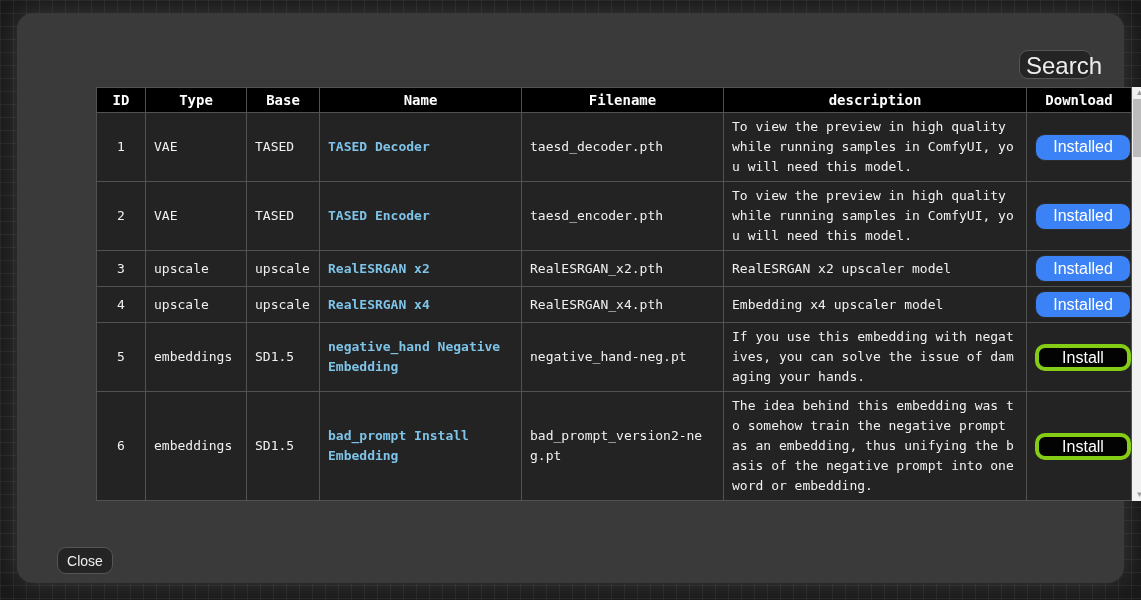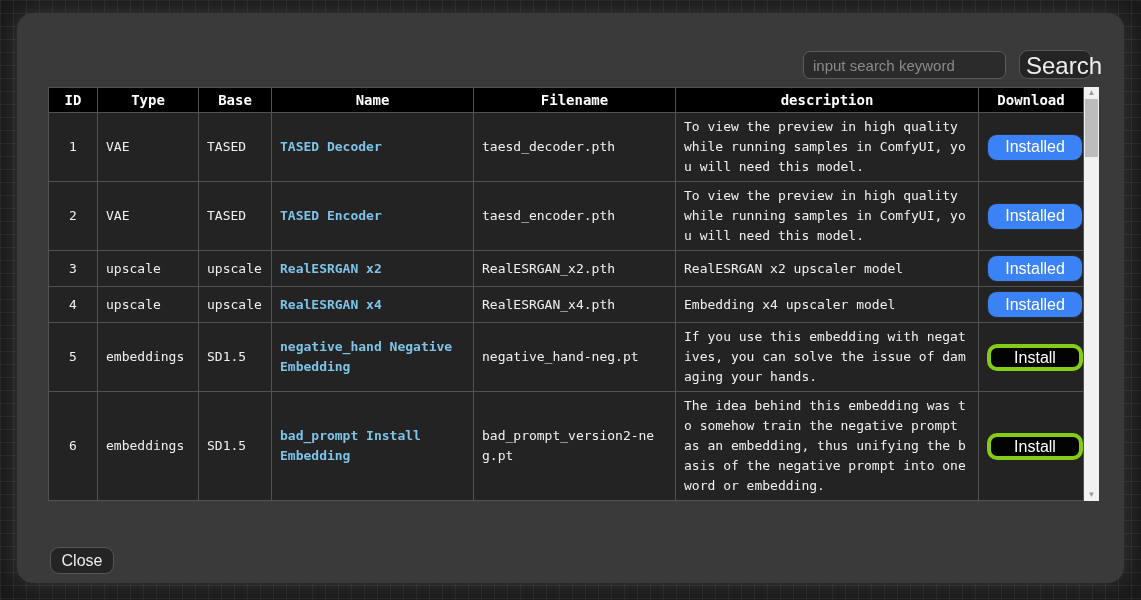--- a/index.html
+++ b/index.html
@@ -26,27 +26,27 @@
   }
   .search-input::placeholder{color:#8a8a8a;}
   .btn{
     background:#242424;border:1px solid #555;border-radius:9px;color:#eee;
     font-family:"Liberation Sans", sans-serif;cursor:pointer;
   }
   .search-btn{
     position:absolute;left:1002px;top:37px;width:73px;height:29px;font-size:24px;
   }
   .close-btn{
-    position:absolute;left:33px;top:534px;width:64px;height:27px;font-size:16px;
+    position:absolute;left:40px;top:534px;width:56px;height:27px;font-size:14px;
   }
   
   .table-wrap{position:absolute;left:31px;top:74px;display:flex;}
   table.models{
     border-collapse:collapse;table-layout:fixed;width:1035px;
-    font-family:"DejaVu Sans Mono", monospace;font-size:13px;color:#f0f0f0;
+    font-family:"DejaVu Sans Mono", monospace;font-size:13px;color:#f0f0f0;margin-left:48px;
   }
   table.models th{
     background:#000;color:#fff;font-weight:bold;font-size:14px;
     border:1px solid #525252;padding:2px 4px;height:20px;
   }
   table.models td{
     background:#232323;border:1px solid #525252;padding:4px 8px;
     line-height:20px;vertical-align:middle;
   }
   td.c-id{text-align:center;}
@@ -75,21 +75,20 @@
   .sb-thumb{
     position:absolute;left:1px;top:12px;width:13px;height:58px;
     background:#bcbcbc;cursor:pointer;
   }
 </style>
 </head>
 <body>
 
 <div class="dialog">
 
-  <input class="search-input" type="text" placeholder="input search keyword" style="">
   <button class="btn search-btn">Search</button>
 
   <div class="table-wrap">
     <table class="models">
       <colgroup>
         <col style="width:49px">
           <col style="width:101px">
           <col style="width:73px">
         <col style="width:202px">
           <col style="width:202px">

